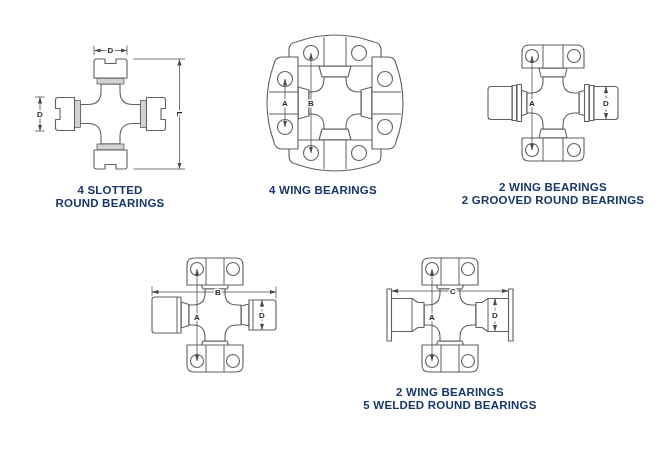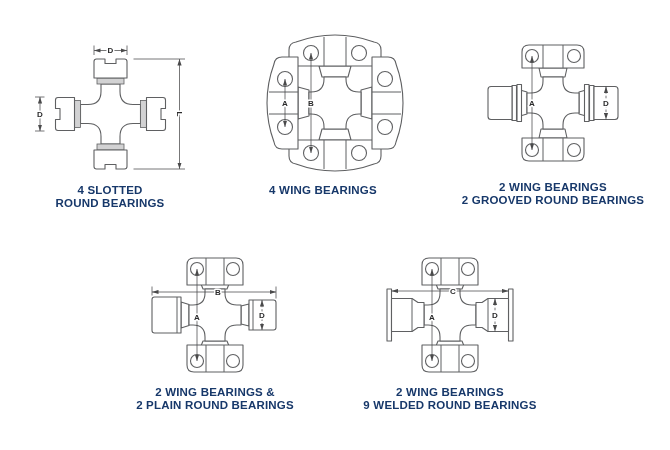--- a/index.html
+++ b/index.html
@@ -212,22 +212,18 @@
     <span>ROUND BEARINGS</span>
   </div>
   <div class="caption" style="left:203px;top:184px">
     <span>4 WING BEARINGS</span>
     <span></span>
   </div>
   <div class="caption" style="left:433px;top:181px">
     <span>2 WING BEARINGS</span>
     <span>2 GROOVED ROUND BEARINGS</span>
   </div>
-  <div class="caption" style="left:95px;top:386px">
-    <span>2 WING BEARINGS &amp;</span>
-    <span>2 PLAIN ROUND BEARINGS</span>
-  </div>
   <div class="caption" style="left:330px;top:386px">
     <span>2 WING BEARINGS</span>
-    <span>9 WELDED ROUND BEARINGS</span>
+    <span>5 WELDED ROUND BEARINGS</span>
   </div>
 
 </div>
 
 </body></html>

